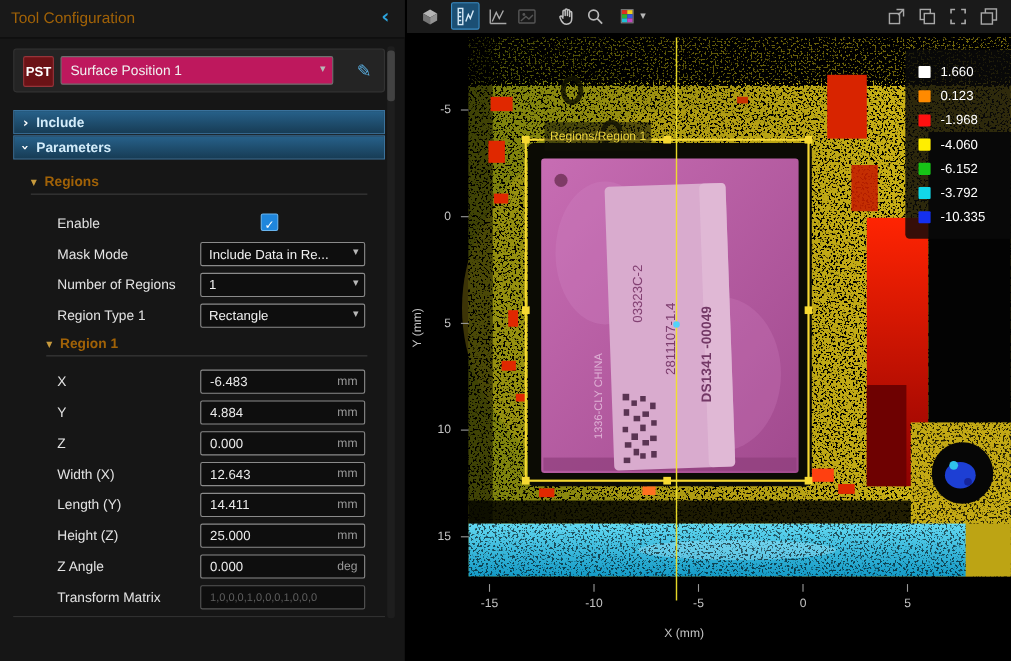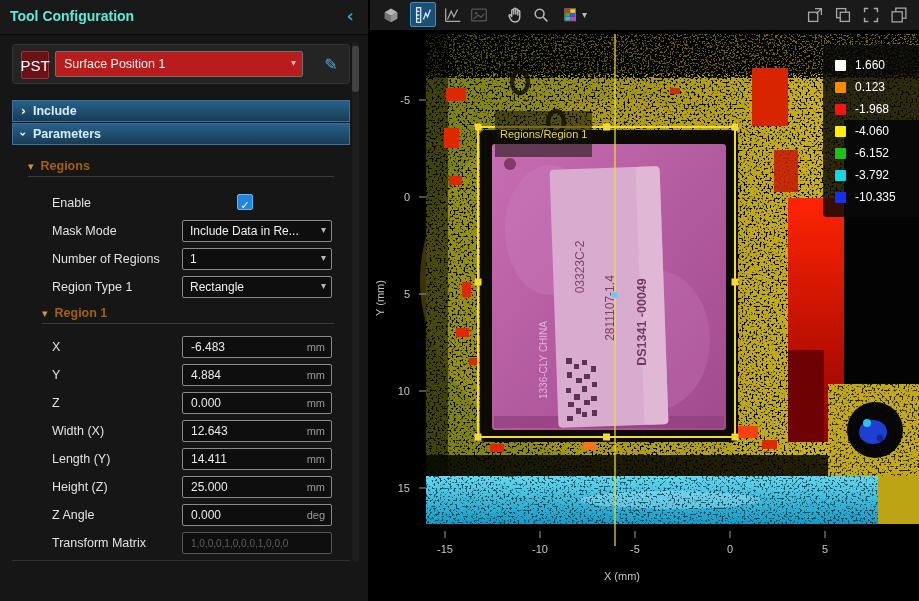--- a/index.html
+++ b/index.html
@@ -4,26 +4,26 @@
 <style>
   html,body { margin:0; padding:0; }
   body {
     width:919px; height:601px; position:relative; overflow:hidden;
     background:#000; font-family:"Liberation Sans",sans-serif;
     -webkit-font-smoothing:antialiased;
   }
   
   .left-panel { position:absolute; left:0; top:0; width:368px; height:601px; background:#161616; }
   .panel-header { position:absolute; left:0; top:0; width:100%; height:34px; background:#191919; border-bottom:1px solid #0b0b0b; }
-  .panel-title { position:absolute; left:10px; top:8px; font-size:14px; font-weight:bold; color:#5eead4; }
+  .panel-title { position:absolute; left:10px; top:8px; font-size:14px; font-weight:normal; color:#a16207; }
   .panel-collapse { position:absolute; right:14px; top:5px; font-size:18px; font-weight:bold; color:#2da4dd; cursor:pointer; font-family:"DejaVu Sans",sans-serif; }
 
   .tool-selector { position:absolute; left:12px; top:44px; width:338px; height:40px; background:#242424; border:1px solid #323232; border-radius:3px; box-sizing:border-box; }
-  .pst-badge { position:absolute; left:8px; top:6px; width:26px; height:26px; background:#6b1216; border:1px solid #96343a; border-radius:2px; color:#fff; font-size:15px; font-weight:normal; display:flex; align-items:center; justify-content:center; }
-  .tool-dropdown { position:absolute; left:42px; top:6px; width:248px; height:26px; background:#b91c1c; border:1px solid #6f6f6f; border-radius:2px; box-sizing:border-box; cursor:pointer; }
+  .pst-badge { position:absolute; left:8px; top:6px; width:26px; height:26px; background:#6b1216; border:1px solid #96343a; border-radius:2px; color:#fff; font-size:12px; font-weight:bold; display:flex; align-items:center; justify-content:center; }
+  .tool-dropdown { position:absolute; left:42px; top:6px; width:248px; height:26px; background:#be185d; border:1px solid #6f6f6f; border-radius:2px; box-sizing:border-box; cursor:pointer; }
   .tool-dropdown .sval { position:absolute; left:8px; top:5px; color:#f0f0f0; font-size:12.5px; white-space:nowrap; }
   .caret { color:#b8b8b8; font-size:10px; font-family:"DejaVu Sans",sans-serif; }
   .tool-dropdown .caret { position:absolute; right:6px; top:5px; }
   .edit-btn { position:absolute; right:5px; top:6px; width:26px; height:26px; background:transparent; border:none; cursor:pointer; padding:0; }
   .edit-btn span { color:#57a8d8; font-size:16px; font-family:"DejaVu Sans",sans-serif; }
 
   .section-header { position:absolute; left:12px; width:338px; height:22px; box-sizing:border-box; background:linear-gradient(#27618a,#173c55); border:1px solid #3a729c; color:#d3ecfa; font-size:12.5px; font-weight:bold; line-height:20px; cursor:pointer; }
   .section-header .chev { color:#fff; font-size:12px; font-weight:bold; margin:0 7px 0 8px; font-family:"DejaVu Sans",sans-serif; }
   .rot90 { display:inline-block; transform:rotate(90deg); }
 
@@ -58,21 +58,21 @@
   .tbtn.palette .caret { margin-left:1px; }
 
   .viewport { position:absolute; left:0; top:30px; width:549px; height:571px; background:#000; overflow:hidden; }
   .heatmap { position:absolute; left:0; top:0; }
 
   .legend { position:absolute; right:0; top:15px; width:96px; background:rgba(10,10,10,0.82); border-radius:4px 0 0 4px; padding:9px 6px 9px 12px; box-sizing:border-box; }
   .lrow { display:flex; align-items:center; height:22px; }
   .lswatch { width:11px; height:11px; margin-right:9px; flex:none; border-radius:1px; }
   .lval { color:#fff; font-size:12px; }
 
-  .region-label { position:absolute; left:125px; top:81px; color:#ecd53e; font-size:11px; background:rgba(18,18,8,0.55); padding:17px 5px; white-space:nowrap; }
+  .region-label { position:absolute; left:125px; top:81px; color:#ecd53e; font-size:11px; background:rgba(18,18,8,0.55); padding:7px 5px; white-space:nowrap; }
 
   .ax { position:absolute; color:#c4c4c4; font-size:11px; }
   .ytick { left:6px; width:34px; text-align:right; }
   .xtick { width:30px; text-align:center; top:513px; }
   .y-axis-label { left:-18px; top:262px; width:56px; text-align:center; transform:rotate(-90deg); }
   .x-axis-label { left:222px; top:540px; width:60px; text-align:center; }
 </style>
 </head>
 <body>
 

